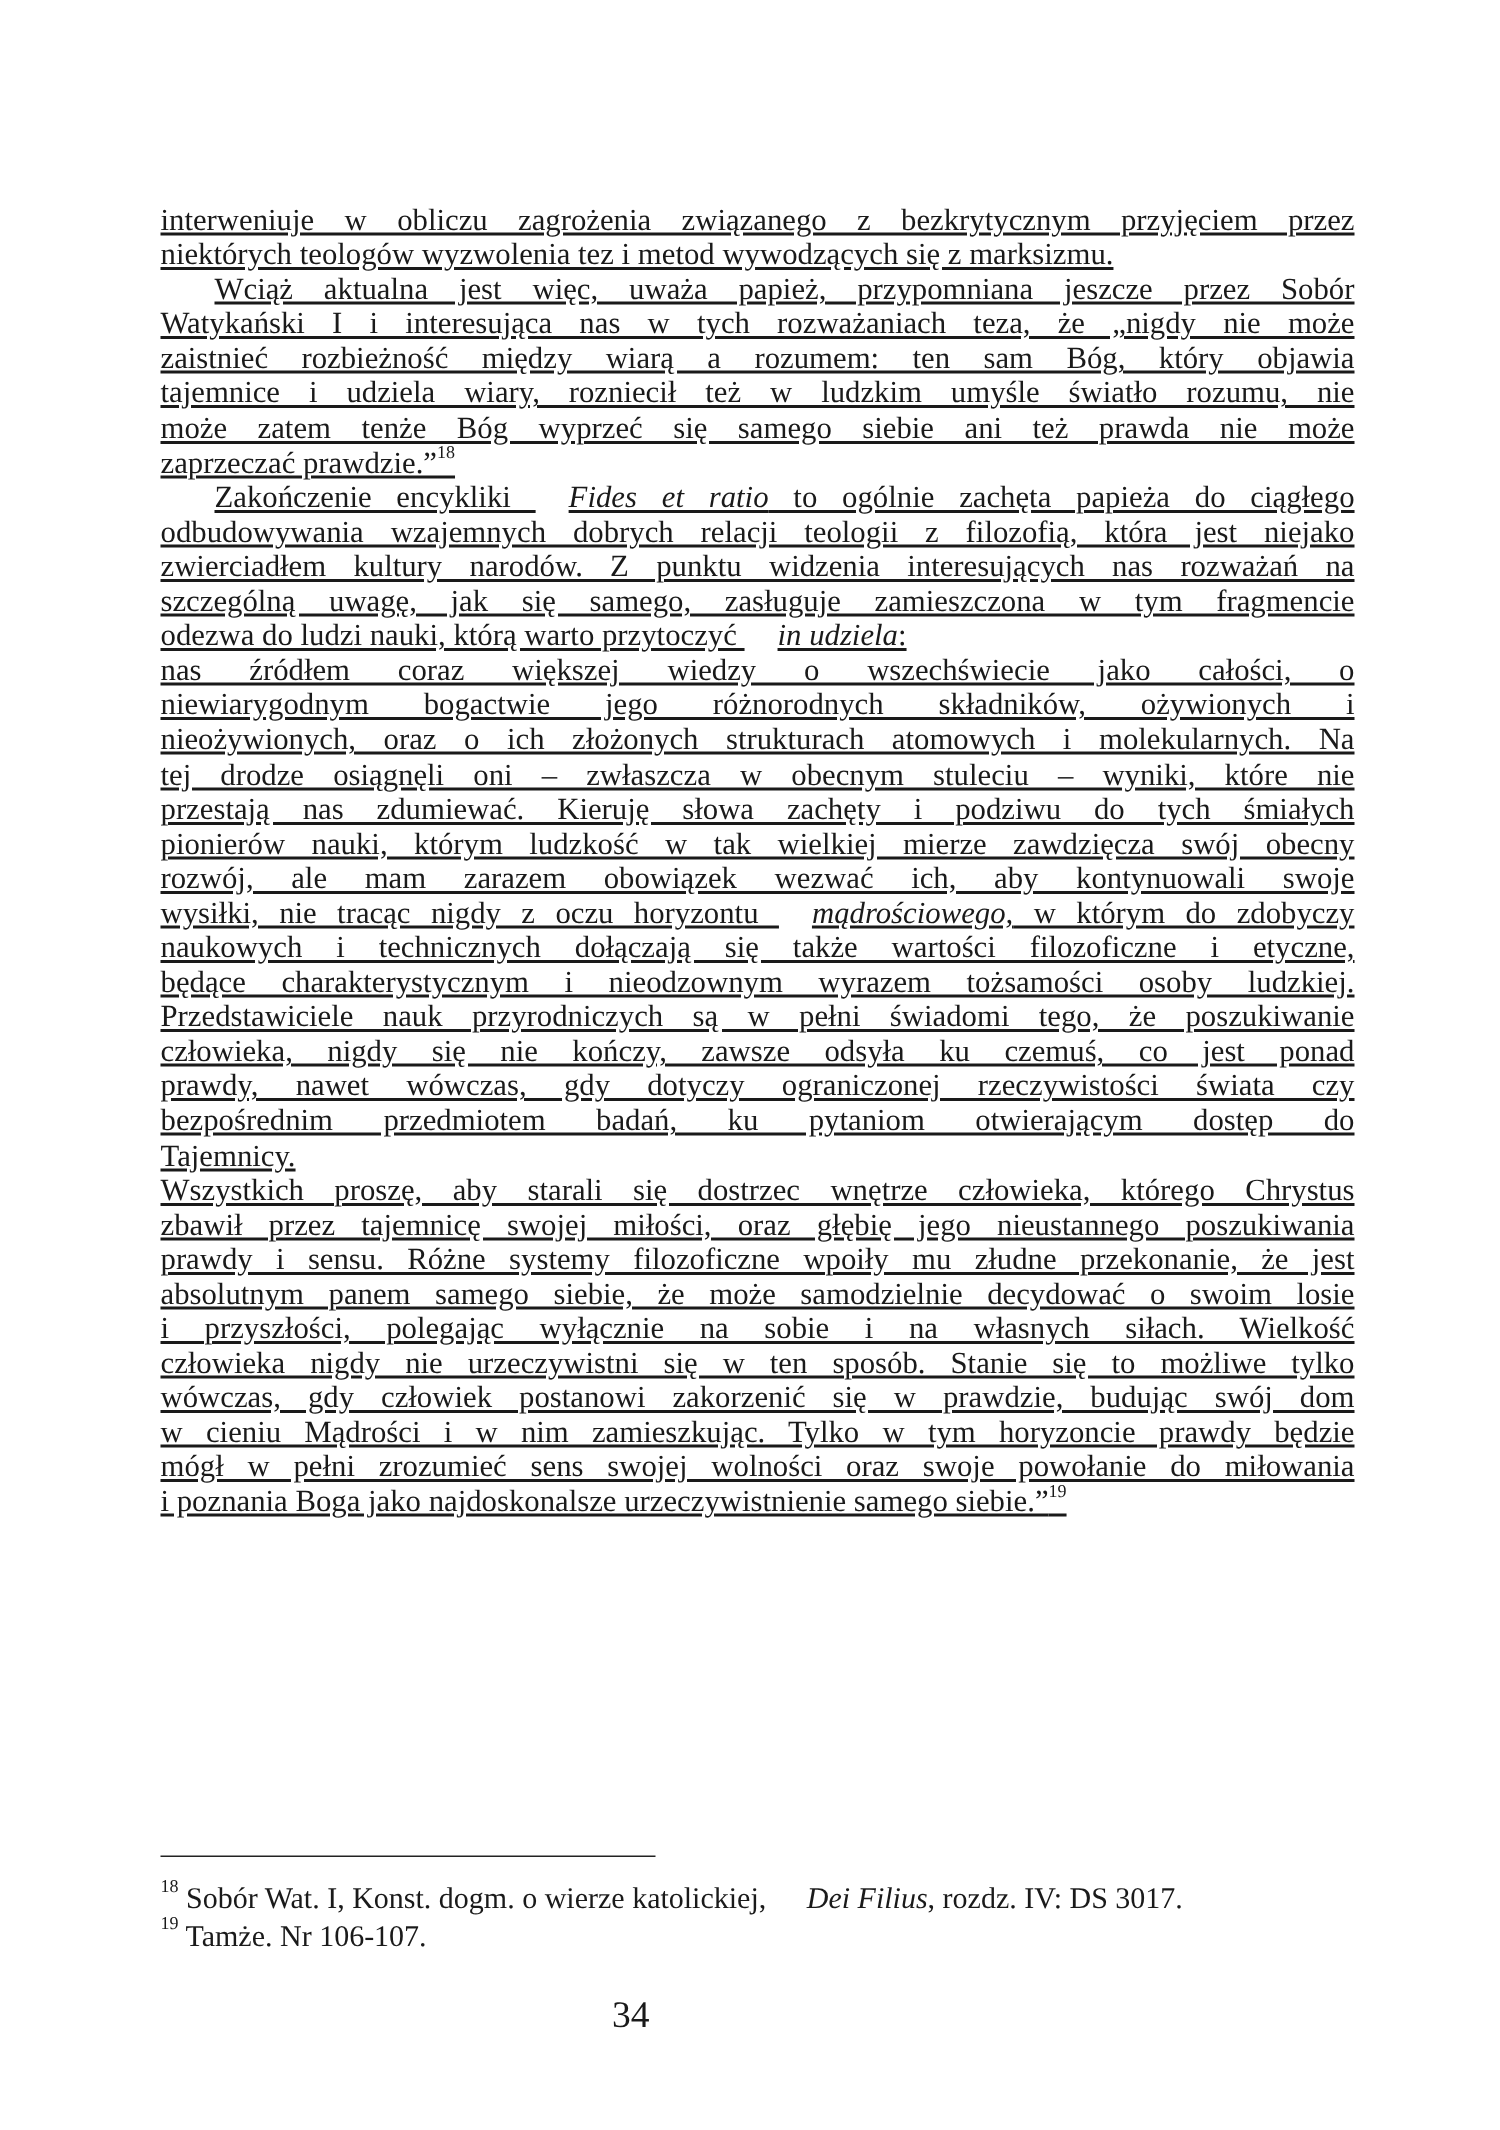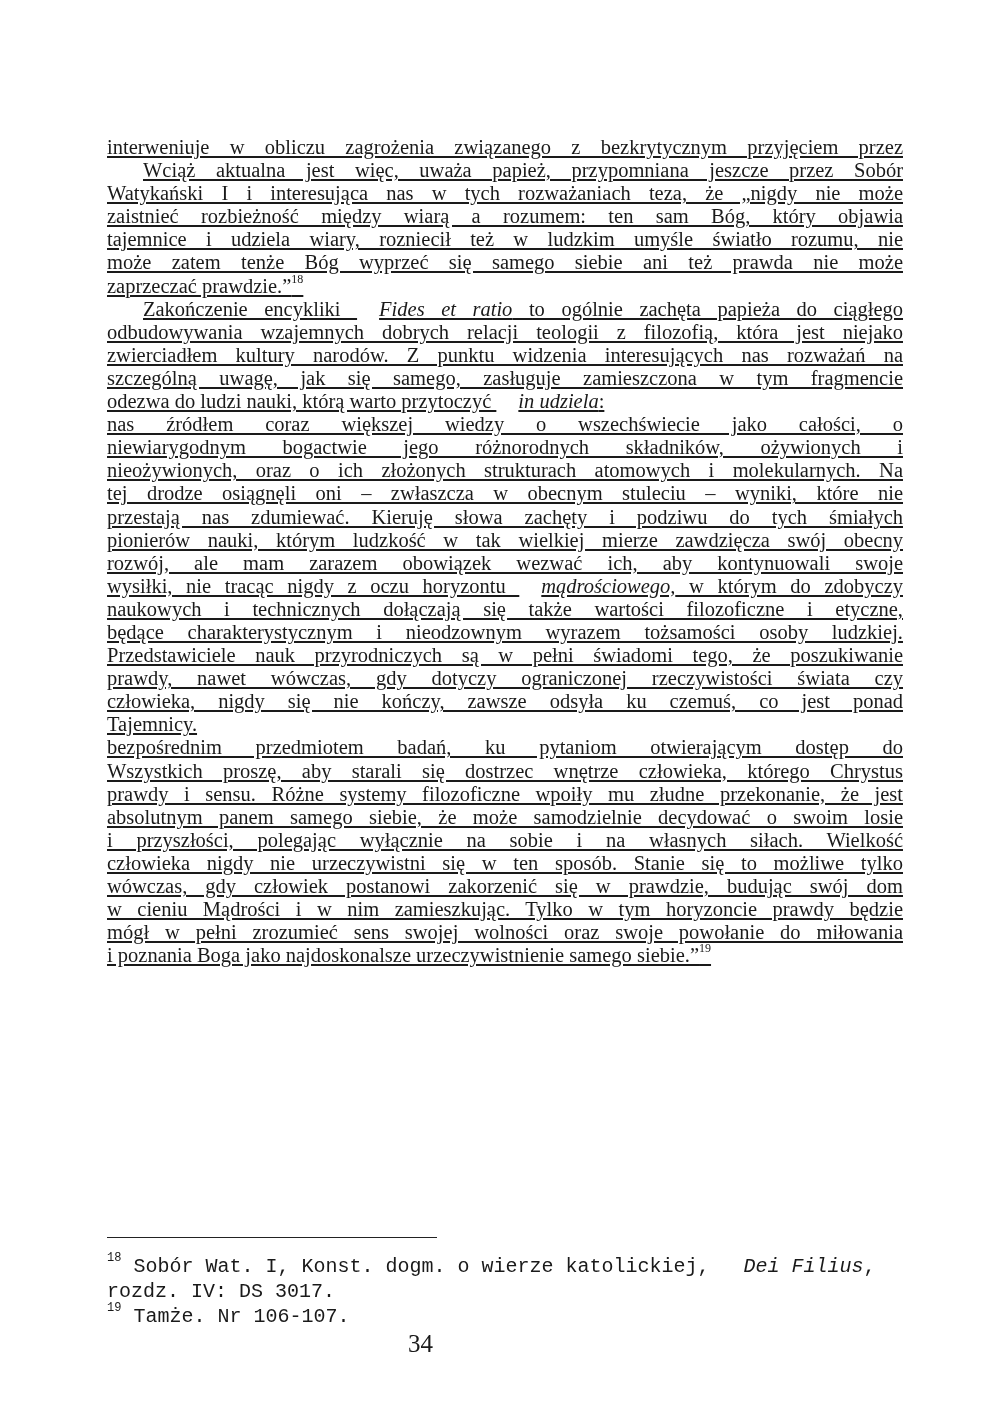--- a/index.html
+++ b/index.html
@@ -9,29 +9,30 @@
     font-family: "Liberation Serif", serif; color: #1a1a1a;
     font-size: 20.5px; line-height: 23.1px;
   }
   .line { display: block; text-align: justify; text-align-last: justify; white-space: nowrap; height: 23.1px; overflow: visible; text-decoration: underline; }
   .line.last { text-align-last: left; }
   .line.indent { padding-left: 36px; }
   .seg { white-space: pre; }
   .it { font-style: italic; margin-left: 22px; }
   sup { font-size: 12px; line-height: 0; position: relative; top: -2px; vertical-align: super; }
   .rule { position: absolute; left: 107px; top: 1237px; width: 330px; height: 0; border-top: 1.5px solid #222; }
-  .notes { position: absolute; left: 107px; top: 1254px; width: 800px; font-family: Liberation Mono, monospace; color: #1a1a1a; font-size: 20px; line-height: 25px; }
+  .notes { position: absolute; left: 107px; top: 1254px; width: 800px; font-family: Liberation Serif, serif; color: #1a1a1a; font-size: 20px; line-height: 25px; }
   .notes sup { font-size: 12px; top: -3px; }
   .pagenum { position: absolute; left: 0; width: 841px; top: 1330px; text-align: center; font-family: "Liberation Serif", serif; font-size: 25px; color: #1a1a1a; }
 </style>
 </head>
 <body>
 
 <div class="page" id="body-text">
     <div class="line"><span class="seg">interweniuje w obliczu zagrożenia związanego z bezkrytycznym przyjęciem przez</span></div>
+    <div class="line last"><span class="seg">niektórych teologów wyzwolenia tez i metod wywodzących się z marksizmu.</span></div>
     <div class="line indent"><span class="seg">Wciąż aktualna jest więc, uważa papież, przypomniana jeszcze przez Sobór</span></div>
     <div class="line"><span class="seg">Watykański I i interesująca nas w tych rozważaniach teza, że „nigdy nie może</span></div>
     <div class="line"><span class="seg">zaistnieć rozbieżność między wiarą a rozumem: ten sam Bóg, który objawia</span></div>
     <div class="line"><span class="seg">tajemnice i udziela wiary, rozniecił też w ludzkim umyśle światło rozumu, nie</span></div>
     <div class="line"><span class="seg">może zatem tenże Bóg wyprzeć się samego siebie ani też prawda nie może</span></div>
     <div class="line last"><span class="seg">zaprzeczać prawdzie.”</span><sup class="seg">18</sup></div>
     <div class="line indent"><span class="seg">Zakończenie encykliki </span><span class="seg it">Fides et ratio</span><span class="seg"> to ogólnie zachęta papieża do ciągłego</span></div>
     <div class="line"><span class="seg">odbudowywania wzajemnych dobrych relacji teologii z filozofią, która jest niejako</span></div>
     <div class="line"><span class="seg">zwierciadłem kultury narodów. Z punktu widzenia interesujących nas rozważań na</span></div>
     <div class="line"><span class="seg">szczególną uwagę, jak się samego, zasługuje zamieszczona w tym fragmencie</span></div>
@@ -40,25 +41,26 @@
     <div class="line"><span class="seg">niewiarygodnym bogactwie jego różnorodnych składników, ożywionych i</span></div>
     <div class="line"><span class="seg">nieożywionych, oraz o ich złożonych strukturach atomowych i molekularnych. Na</span></div>
     <div class="line"><span class="seg">tej drodze osiągnęli oni – zwłaszcza w obecnym stuleciu – wyniki, które nie</span></div>
     <div class="line"><span class="seg">przestają nas zdumiewać. Kieruję słowa zachęty i podziwu do tych śmiałych</span></div>
     <div class="line"><span class="seg">pionierów nauki, którym ludzkość w tak wielkiej mierze zawdzięcza swój obecny</span></div>
     <div class="line"><span class="seg">rozwój, ale mam zarazem obowiązek wezwać ich, aby kontynuowali swoje</span></div>
     <div class="line"><span class="seg">wysiłki, nie tracąc nigdy z oczu horyzontu </span><span class="seg it">mądrościowego,</span><span class="seg"> w którym do zdobyczy</span></div>
     <div class="line"><span class="seg">naukowych i technicznych dołączają się także wartości filozoficzne i etyczne,</span></div>
     <div class="line"><span class="seg">będące charakterystycznym i nieodzownym wyrazem tożsamości osoby ludzkiej.</span></div>
     <div class="line"><span class="seg">Przedstawiciele nauk przyrodniczych są w pełni świadomi tego, że poszukiwanie</span></div>
+    <div class="line"><span class="seg">człowieka, nigdy się nie kończy, zawsze odsyła ku czemuś, co jest ponad</span></div>
     <div class="line"><span class="seg">prawdy, nawet wówczas, gdy dotyczy ograniczonej rzeczywistości świata czy</span></div>
-    <div class="line"><span class="seg">człowieka, nigdy się nie kończy, zawsze odsyła ku czemuś, co jest ponad</span></div>
+    <div class="line"><span class="seg">bezpośrednim przedmiotem badań, ku pytaniom otwierającym dostęp do</span></div>
     <div class="line last"><span class="seg">Tajemnicy.</span></div>
-    <div class="line"><span class="seg">bezpośrednim przedmiotem badań, ku pytaniom otwierającym dostęp do</span></div>
     <div class="line"><span class="seg">Wszystkich proszę, aby starali się dostrzec wnętrze człowieka, którego Chrystus</span></div>
+    <div class="line"><span class="seg">zbawił przez tajemnicę swojej miłości, oraz głębię jego nieustannego poszukiwania</span></div>
     <div class="line"><span class="seg">prawdy i sensu. Różne systemy filozoficzne wpoiły mu złudne przekonanie, że jest</span></div>
     <div class="line"><span class="seg">absolutnym panem samego siebie, że może samodzielnie decydować o swoim losie</span></div>
     <div class="line"><span class="seg">i przyszłości, polegając wyłącznie na sobie i na własnych siłach. Wielkość</span></div>
     <div class="line"><span class="seg">człowieka nigdy nie urzeczywistni się w ten sposób. Stanie się to możliwe tylko</span></div>
     <div class="line"><span class="seg">wówczas, gdy człowiek postanowi zakorzenić się w prawdzie, budując swój dom</span></div>
     <div class="line"><span class="seg">w cieniu Mądrości i w nim zamieszkując. Tylko w tym horyzoncie prawdy będzie</span></div>
     <div class="line"><span class="seg">mógł w pełni zrozumieć sens swojej wolności oraz swoje powołanie do miłowania</span></div>
     <div class="line last"><span class="seg">i poznania Boga jako najdoskonalsze urzeczywistnienie samego siebie.”</span><sup class="seg">19</sup></div>
   </div>
 

